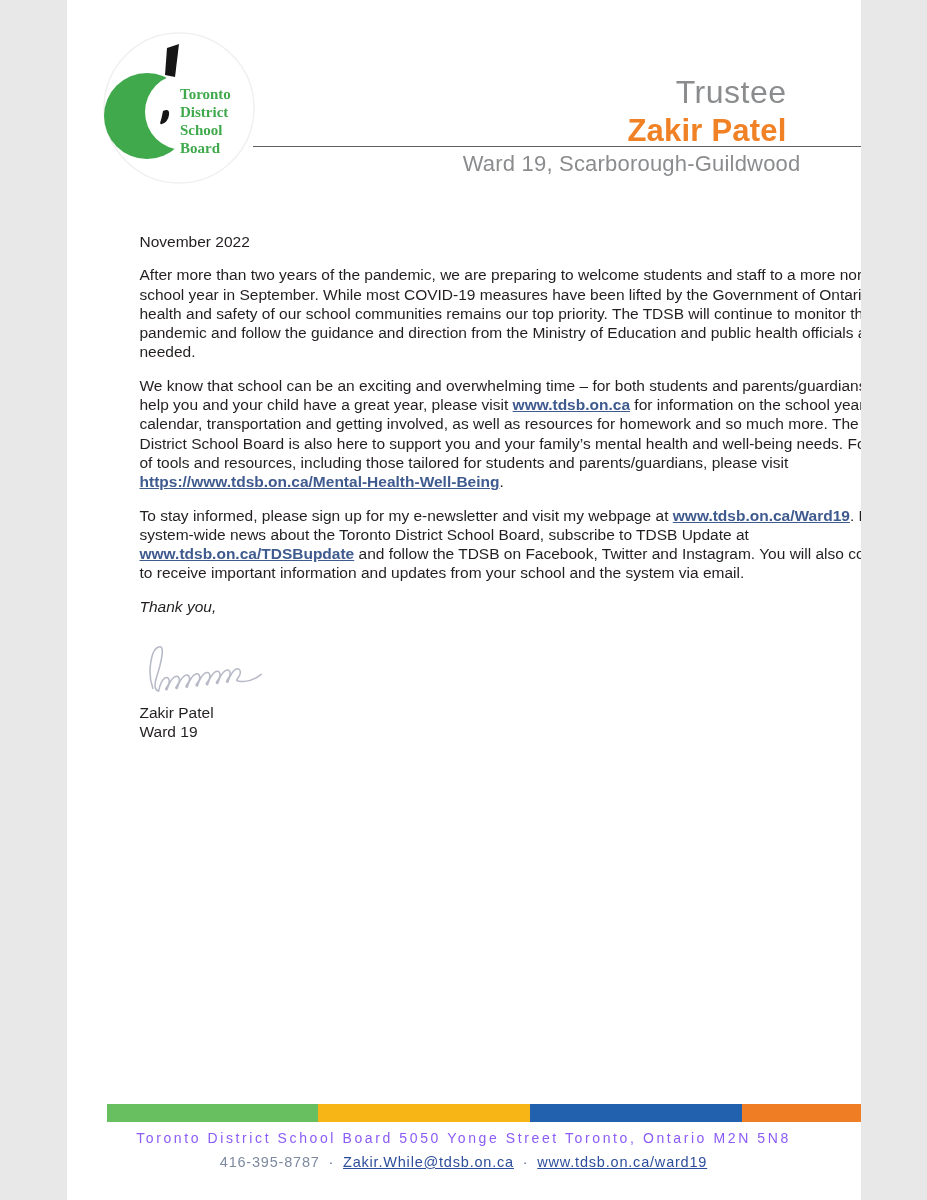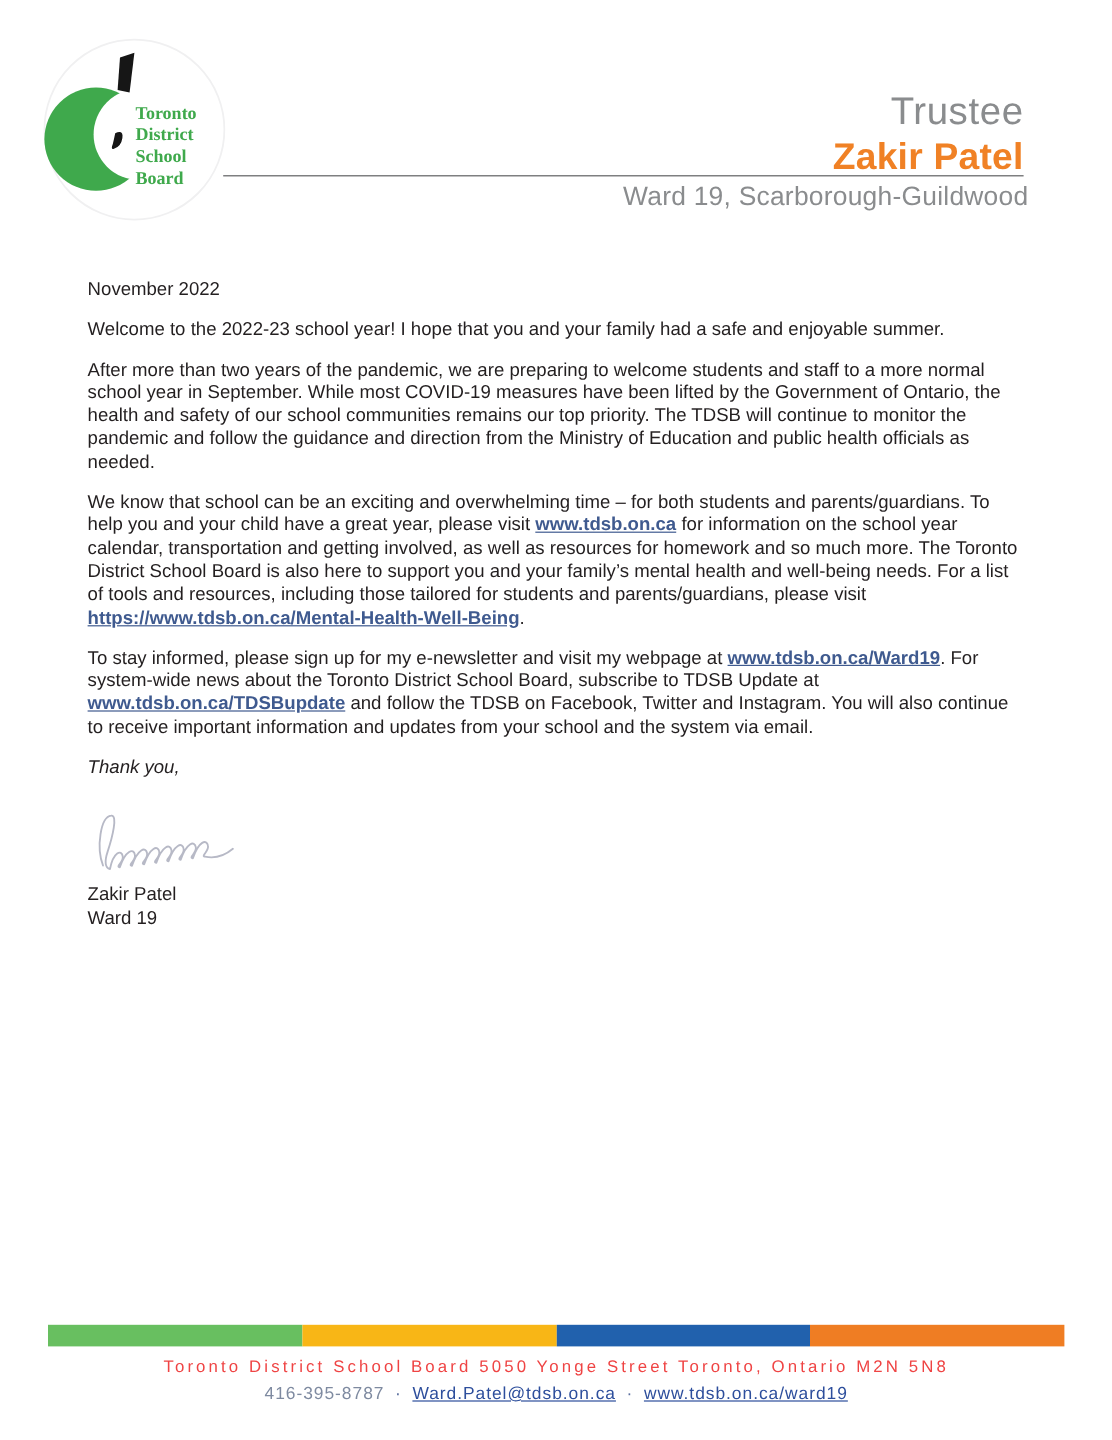--- a/index.html
+++ b/index.html
@@ -1,18 +1,18 @@
 <!DOCTYPE html>
 <html style="--accent: #f08125; --link: #3f5a8f; --footer-link: #2d4e9c;"><head>
 <meta charset="utf-8">
 <style>
   html,body{margin:0;padding:0;background:#e8e8e8;}
   .page{
     position:relative;
-    width:927px;height:1200px;
+    width:794px;height:1200px;
     background:#ffffff;
     margin:0 auto;
     font-family:"Liberation Sans", sans-serif;
     color:#231f20;
     overflow:hidden;
   }
   
   .logo{
     position:absolute;left:36px;top:30px;width:152px;height:156px;
   }
@@ -30,21 +30,21 @@
     position:absolute;top:76px;right:74px;text-align:right;line-height:1;
   }
   .trustee-title{
     font-size:32px;color:#8a8c8e;letter-spacing:0.5px;
   }
   .trustee-name{
     font-size:31px;font-weight:bold;color:var(--accent,#f08125);
     margin-top:7px;letter-spacing:0.2px;
   }
   .ward-line{
-    position:absolute;top:151px;right:70px;
+    position:absolute;top:151px;right:60px;
     font-size:22px;color:#8a8c8e;letter-spacing:0.2px;
   }
   
   .letter{
     position:absolute;left:73px;top:232px;width:782px;
     font-size:15.5px;line-height:19.3px;
   }
   .letter p, .para{margin:0 0 14px 0;}
   .lnk{
     color:var(--link,#3f5a8f);
@@ -56,21 +56,21 @@
   .signature{margin:22px 0 7px 2px;height:58px;}
   .sig-name,.sig-ward{font-size:15.5px;line-height:19.3px;}
   
   .footer-bar{
     position:absolute;left:40px;top:1104px;width:847px;height:18px;
     display:flex;
   }
   .bar-seg{flex:1 1 0;}
   .footer-line1{
     position:absolute;left:0;right:0;top:1130px;text-align:center;
-    font-size:14px;letter-spacing:2.6px;color:#ef4444;
+    font-size:14px;letter-spacing:2.6px;color:#8b5cf6;
   }
   .footer-line2{
     position:absolute;left:0;right:0;top:1154px;text-align:center;
     font-size:14.5px;letter-spacing:0.8px;color:#7e8aa0;
   }
   .footer-line2 .sep{color:#5b6f9e;padding:0 4px;}
   .footer-line2 a{
     color:var(--footer-link,#2d4e9c);
     text-decoration:underline;cursor:pointer;
   }
@@ -103,21 +103,20 @@
   <div class="header-right">
     <div class="trustee-title">Trustee</div>
     <div class="trustee-name">Zakir Patel</div>
   </div>
   <div class="ward-line">Ward 19, Scarborough-Guildwood</div>
 
   <div class="letter">
     <p>November 2022</p>
 
     <div>
-        <p class="para">Welcome to the 2022-23 school year! I hope that you and your family had a safe and enjoyable summer.</p>
         <p class="para">After more than two years of the pandemic, we are preparing to welcome students and staff to a more normal school year in September. While most COVID-19 measures have been lifted by the Government of Ontario, the health and safety of our school communities remains our top priority. The TDSB will continue to monitor the pandemic and follow the guidance and direction from the Ministry of Education and public health officials as needed.</p>
         <p class="para">We know that school can be an exciting and overwhelming time – for both students and parents/guardians. To help you and your child have a great year, please visit <a class="lnk" href="#">www.tdsb.on.ca</a> for information on the school year calendar, transportation and getting involved, as well as resources for homework and so much more. The Toronto District School Board is also here to support you and your family’s mental health and well-being needs. For a list of tools and resources, including those tailored for students and parents/guardians, please visit <a class="lnk" href="#">https://www.tdsb.on.ca/Mental-Health-Well-Being</a>.</p>
         <p class="para">To stay informed, please sign up for my e-newsletter and visit my webpage at <a class="lnk" href="#">www.tdsb.on.ca/Ward19</a>. For system-wide news about the Toronto District School Board, subscribe to TDSB Update at <a class="lnk" href="#">www.tdsb.on.ca/TDSBupdate</a> and follow the TDSB on Facebook, Twitter and Instagram. You will also continue to receive important information and updates from your school and the system via email.</p>
       </div>
 
     <p class="closing">Thank you,</p>
 
     <div class="signature">
       <svg width="128" height="58" viewBox="0 0 130 60">
         <path id="sig-path" fill="none" stroke="#b7b9c6" stroke-width="1.6" stroke-linecap="round" stroke-linejoin="round" d="M10,52 C4,36 8,10 17,9 C23,8 18,28 14,40 C11,49 12,54 16,55 C19,40 26,38 27,44 C28,49 20.5,53 24.5,53.5 C29.5,38.7 36.5,36.7 37.5,42.7 C38.5,47.7 31,51.7 35,52.2 C40,37.400000000000006 47,35.400000000000006 48,41.400000000000006 C49,46.400000000000006 41.5,50.400000000000006 45.5,50.900000000000006 C50.5,36.10000000000001 57.5,34.10000000000001 58.5,40.10000000000001 C59.5,45.10000000000001 52,49.10000000000001 56,49.60000000000001 C61,34.80000000000001 68,32.80000000000001 69,38.80000000000001 C70,43.80000000000001 62.5,47.80000000000001 66.5,48.30000000000001 C71.5,33.500000000000014 78.5,31.500000000000014 79.5,37.500000000000014 C80.5,42.500000000000014 73,46.500000000000014 77,47.000000000000014 C82,32.20000000000002 89,30.200000000000017 90,36.20000000000002 C91,41.20000000000002 83.5,45.20000000000002 87.5,45.70000000000002 C92.5,30.90000000000002 99.5,28.90000000000002 100.5,34.90000000000002 C101.5,39.90000000000002 94,43.90000000000002 98,44.40000000000002 C108,46.60000000000002 116,42.60000000000002 122,37.60000000000002"></path>
@@ -133,18 +132,18 @@
     <div class="bar-seg" style="background: rgb(248, 182, 22);"></div>
     <div class="bar-seg" style="background: rgb(33, 97, 173);"></div>
     <div class="bar-seg" style="background: rgb(239, 125, 35);"></div>
   </div>
 
   <div class="footer-line1">Toronto District School Board 5050 Yonge Street Toronto, Ontario M2N 5N8</div>
 
   <div class="footer-line2">
     <span>416-395-8787</span>
     <span class="sep">·</span>
-    <a href="#">Ward.Patel@tdsb.on.ca</a>
+    <a href="#">Zakir.While@tdsb.on.ca</a>
     <span class="sep">·</span>
     <a href="#">www.tdsb.on.ca/ward19</a>
   </div>
 
 </div>
 
 </body></html>

